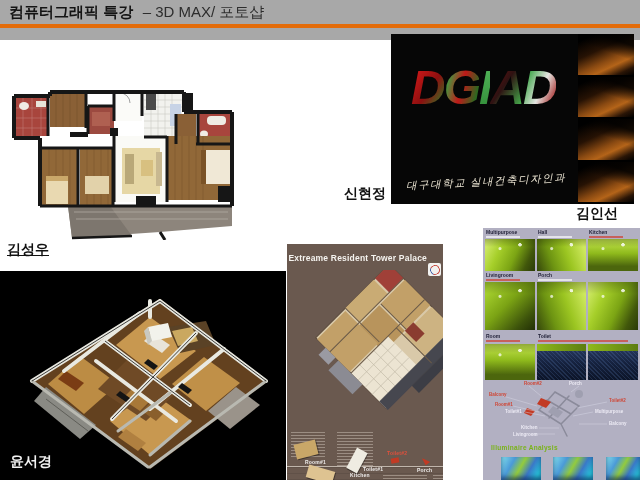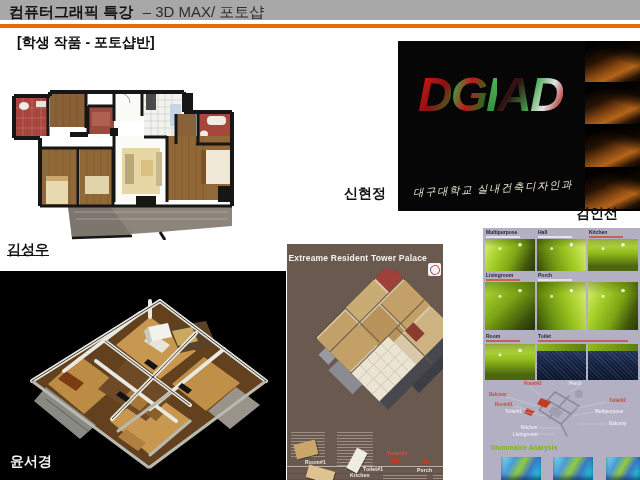--- a/index.html
+++ b/index.html
@@ -1,21 +1,21 @@
 <!DOCTYPE html>
 <html><head>
 <meta charset="utf-8">
 <style>
   html,body{margin:0;padding:0;background:#fff;}
   .slide{position:relative;width:640px;height:480px;background:#ffffff;overflow:hidden;
          font-family:"Liberation Sans",sans-serif;}
   .abs{position:absolute;}
 
   
-  .titlebar{position:absolute;left:0;top:0;width:640px;height:20px;background:#a8a8a8;
+  .titlebar{position:absolute;left:0;top:0;width:640px;height:40px;background:#a8a8a8;
             line-height:24px;padding-left:9px;box-sizing:border-box;white-space:nowrap;}
   .t-strong{font-weight:bold;font-size:15px;color:#141414;}
   .t-rest{font-size:15px;color:#2d2d2d;margin-left:5px;}
   .accent{position:absolute;left:0;top:24px;width:640px;height:4px;background:#e36c0a;}
   .subtitle{position:absolute;left:17px;top:34px;font-size:14px;font-weight:bold;color:#0c0c0c;}
 
   .author{position:absolute;font-size:14px;font-weight:bold;color:#111;}
   .author.light{color:#f2f2f2;}
 
   
@@ -104,21 +104,20 @@
 </head>
 <body>
 
 <div class="slide">
 
   <div class="titlebar">
     <span class="t-strong">컴퓨터그래픽 특강</span>
     <span class="t-rest">– 3D MAX/ 포토샵</span>
   </div>
   <div class="accent"></div>
-  <div class="subtitle">[학생 작품 - 포토샵반]</div>
 
   <figure class="fig-plan" style="margin:0;">
     <svg width="228" height="152" viewBox="0 0 228 152">
       <rect x="0" y="0" width="228" height="152" fill="#ffffff"></rect>
 
       <rect x="5" y="10" width="33" height="38" fill="#a8453d"></rect>
       <g stroke="#d8b0a8" stroke-width="0.6" opacity="0.5">
         <path d="M5,20 h33 M5,30 h33 M5,40 h33 M13,10 v38 M22,10 v38 M31,10 v38"></path>
       </g>
       <ellipse cx="14" cy="18" rx="5" ry="4" fill="#f0ece4"></ellipse>
@@ -180,21 +179,21 @@
         <rect x="176" y="5" width="7" height="19"></rect>
         <rect x="100" y="40" width="8" height="8"></rect>
         <rect x="60" y="44" width="18" height="5"></rect>
       </g>
       <path d="M62,150 L122,148" stroke="#161616" stroke-width="2.5"></path>
       <path d="M150,144 L155,152" stroke="#161616" stroke-width="3"></path>
     </svg>
   </figure>
   <div class="author" style="left:7px;top:241px;text-decoration:underline;">김성우</div>
 
-  <figure class="fig-dgiad" style="margin:8px;">
+  <figure class="fig-dgiad" style="margin:1px;">
     <div class="dgiad-word">
       <span class="L1">D</span><span class="L2">G</span><span class="L3">I</span><span class="L4">A</span><span class="L5">D</span>
     </div>
     <div class="dgiad-caption">대구대학교 실내건축디자인과</div>
     <div class="dgiad-strip">
       <div class="strip-tile"></div>
       <div class="strip-tile"></div>
       <div class="strip-tile"></div>
       <div class="strip-tile"></div>
     </div>

